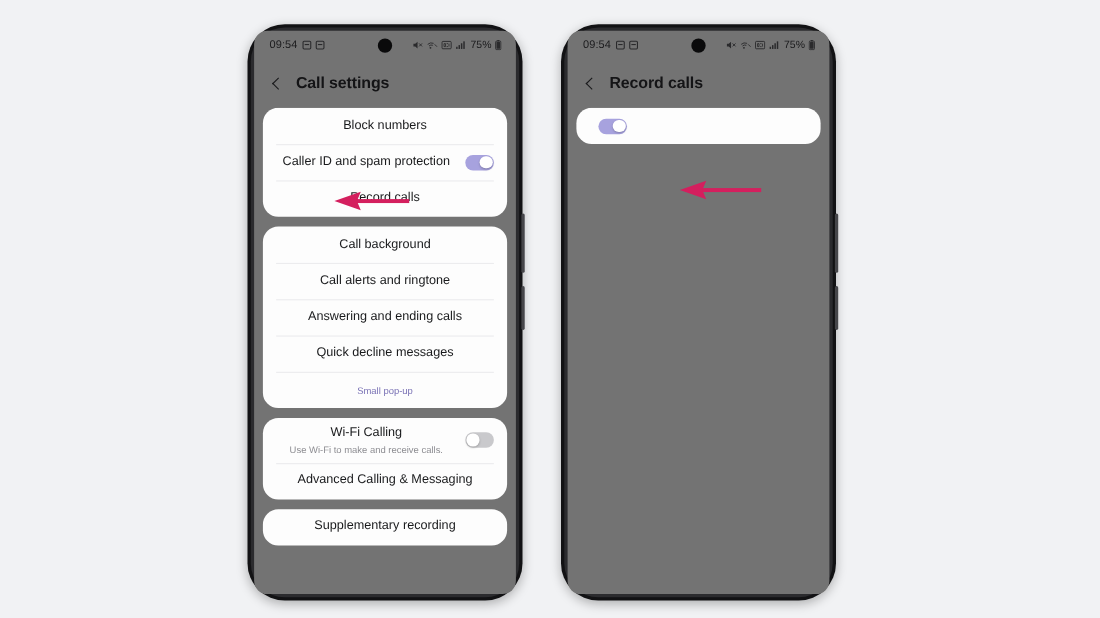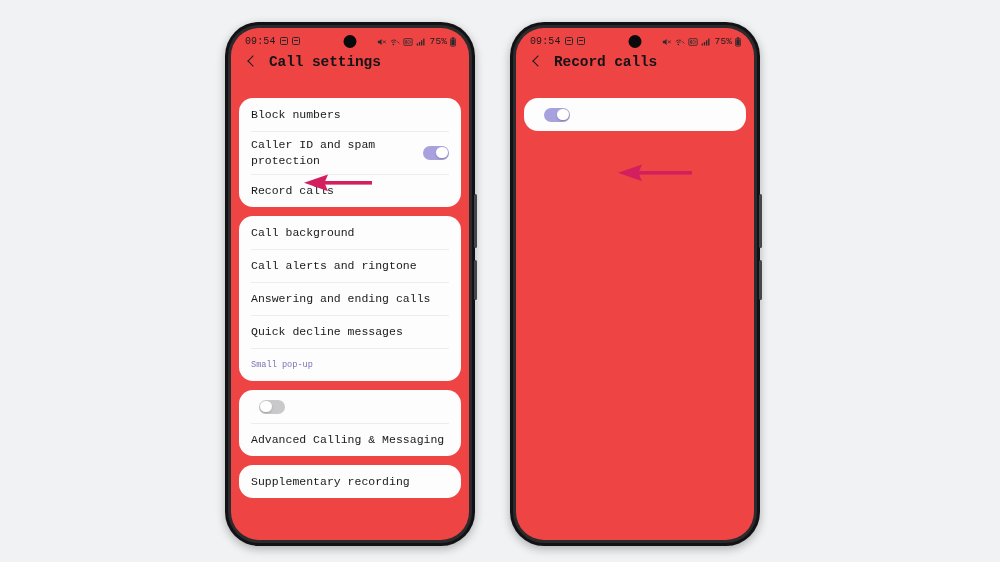--- a/index.html
+++ b/index.html
@@ -39,24 +39,23 @@
   .bezel {
     position: absolute;
     inset: 3px;
     border-radius: 31px;
     background: #2b2b2e;
   }
 
   .screen {
     position: absolute;
     inset: 6px;
-    border-radius: 28px;
-    background: #ef4444;
+    border-radius: 12px;
+    background: #737373;
     overflow: hidden;
-    font-family: Liberation Mono, monospace;
   }
 
   
   .side-btn {
     position: absolute;
     right: -2px;
     width: 3px;
     border-radius: 2px;
     background: #46464a;
   }
@@ -86,40 +85,41 @@
     content: "";
     position: absolute;
     left: 1px; right: 1px; top: 2.2px;
     height: 1px;
     background: #2a2a2c;
   }
 
   .sb-right {
     margin-left: auto;
     display: flex;
-    align-items: flex-end;
+    align-items: center;
     gap: 3px;
   }
   .sb-icon { display: block; }
   .sb-batt-txt { font-size: 9.5px; font-weight: 500; margin-left: 1px; }
 
   .camera {
     position: absolute;
     left: 50%;
     top: 7px;
     transform: translateX(-50%);
     width: 13px; height: 13px;
     border-radius: 50%;
     background: #0a0a0b;
   }
 
   
   .app-header {
     height: 44px;
     display: flex;
+    align-items: center;
     padding: 0 14px;
     gap: 10px;
   }
   .back-chevron {
     width: 14px; height: 14px;
     flex: 0 0 auto;
     position: relative;
   }
   .back-chevron::before {
     content: "";
@@ -158,21 +158,21 @@
     padding: 6px 12px;
     position: relative;
   }
   .row + .row::before {
     content: "";
     position: absolute;
     left: 12px; right: 12px; top: 0;
     height: 1px;
     background: #ececee;
   }
-  .row-text { flex: 1 1 auto; min-width: 0; }
+  .row-text { flex: 1 1 auto; min-width: 0; text-align: center; }
   .row-title {
     font-size: 11.5px;
     color: #191a1c;
     line-height: 1.35;
   }
   .row-sub {
     font-size: 8.6px;
     color: #7a72b5;
     line-height: 1.4;
     margin-top: 1px;
@@ -307,20 +307,24 @@
           </div>
           <div class="row">
             <div class="row-text">
               <div class="row-sub">Small pop-up</div>
             </div>
           </div>
         </div>
 
         <div class="card">
           <div class="row">
+            <div class="row-text">
+              <div class="row-title">Wi-Fi Calling</div>
+              <div class="row-sub gray">Use Wi-Fi to make and receive calls.</div>
+            </div>
             <div class="toggle off">
               <div class="knob"></div>
             </div>
           </div>
           <div class="row">
             <div class="row-text">
               <div class="row-title">Advanced Calling &amp; Messaging</div>
             </div>
           </div>
         </div>

